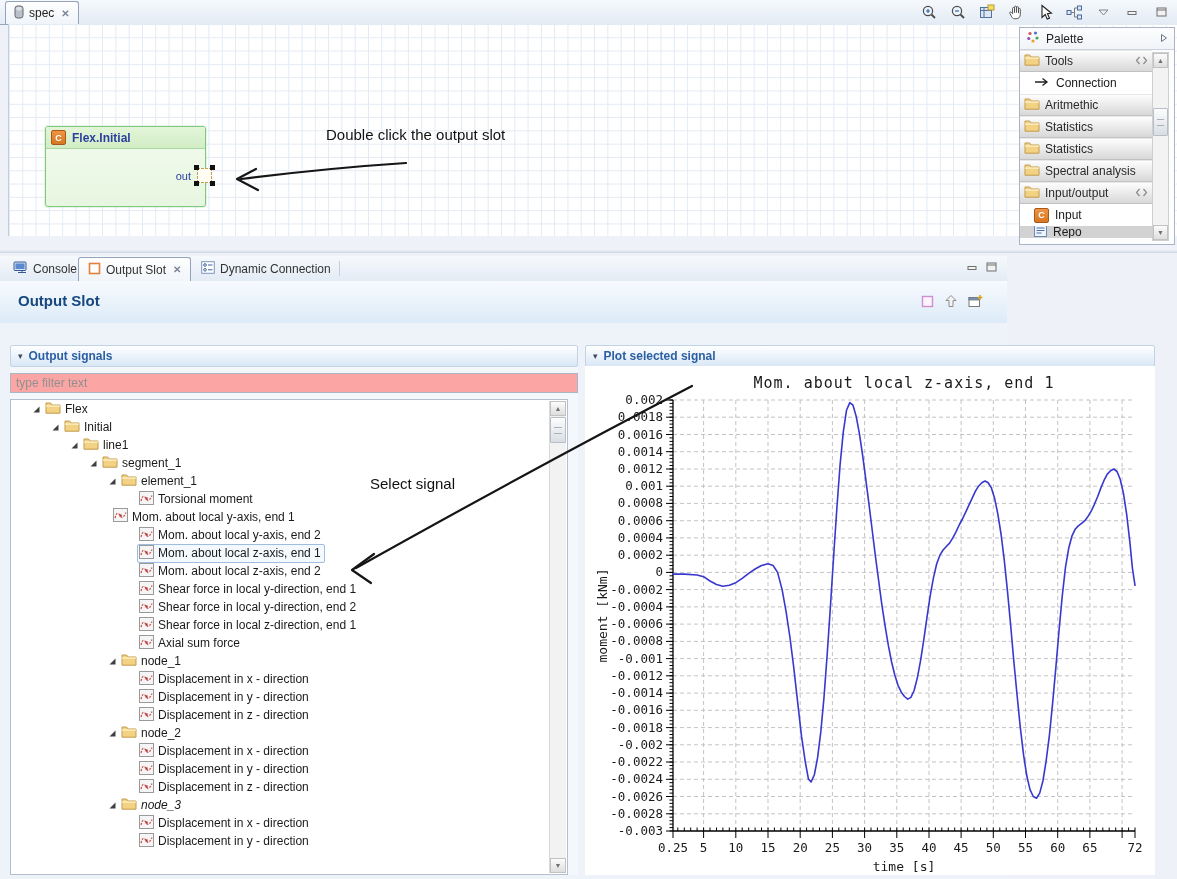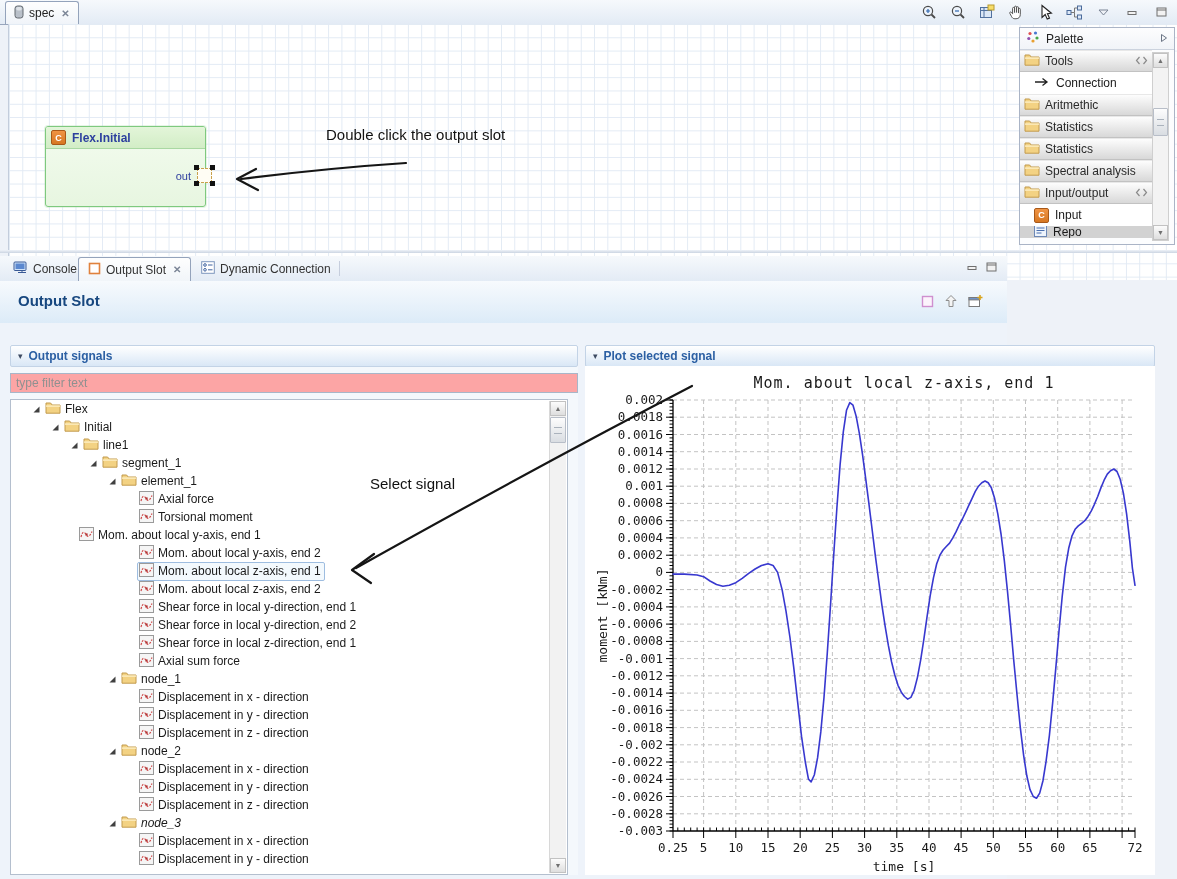--- a/index.html
+++ b/index.html
@@ -1,18 +1,18 @@
 <!DOCTYPE html>
 <html><head>
 <meta charset="utf-8">
 <style>
   html,body{margin:0;padding:0;background:#dfe4ec;}
   #app{position:relative;width:1177px;height:879px;background:#eef2f8;font-family:"Liberation Sans",sans-serif;font-size:12px;color:#1a1a1a;overflow:hidden;}
   
-  #editor{position:absolute;left:0;top:0;width:1177px;height:280px;}
+  #editor{position:absolute;left:0;top:0;width:1177px;height:236px;}
   .etabbar{position:absolute;left:0;top:0;right:0;height:24px;background:linear-gradient(#f6f9fc,#e3ebf5);border-bottom:1px solid #98a5bc;}
   .etab{position:absolute;left:5px;top:1px;height:22px;display:flex;align-items:center;gap:5px;padding:0 8px;background:linear-gradient(#fefefe,#f0f4f9);border:1px solid #94a3bb;border-bottom:none;border-radius:3px 3px 0 0;}
   .etab .lbl{font-size:12px;color:#222;}
   .closex{font-size:10px;color:#7b8596;font-weight:bold;cursor:default;margin-left:2px;}
   .etoolbar{position:absolute;right:6px;top:2px;display:flex;align-items:center;gap:9px;}
   .tbtn{display:inline-flex;align-items:center;justify-content:center;width:20px;height:20px;}
   .canvas{position:absolute;left:8px;right:0;top:24px;bottom:0;border-left:1px solid #c3cddc;
     background:linear-gradient(to right,#e2eaf4 1px,transparent 1px),linear-gradient(to bottom,#e2eaf4 1px,transparent 1px),#fff;
     background-size:13.3px 13.3px;}
   
@@ -400,34 +400,24 @@
                 <span class="tlabel">element_1</span>
               </span>
             </div>
             <div class="trow" style="padding-left: 126px;">
               <span class="tinner">
                 <span><svg width="15" height="14" viewBox="0 0 15 14">
                     <rect x="0.5" y="0.5" width="14" height="13" fill="#f5f5f5" stroke="#9a9a9a"></rect>
                     <path d="M2 10C3.5 4 5 4 7 7.5S11 9 13 4.5" fill="none" stroke="#cf4646" stroke-width="1.2" stroke-dasharray="2 1.4"></path>
                     <rect x="6.4" y="6.4" width="2.2" height="2.2" fill="#b03030"></rect>
                   </svg></span>
-                <span class="tlabel">Axial force</span>
-              </span>
-            </div>
-            <div class="trow" style="padding-left: 126px;">
-              <span class="tinner">
-                <span><svg width="15" height="14" viewBox="0 0 15 14">
-                    <rect x="0.5" y="0.5" width="14" height="13" fill="#f5f5f5" stroke="#9a9a9a"></rect>
-                    <path d="M2 10C3.5 4 5 4 7 7.5S11 9 13 4.5" fill="none" stroke="#cf4646" stroke-width="1.2" stroke-dasharray="2 1.4"></path>
-                    <rect x="6.4" y="6.4" width="2.2" height="2.2" fill="#b03030"></rect>
-                  </svg></span>
                 <span class="tlabel">Torsional moment</span>
               </span>
             </div>
-            <div class="trow" style="padding-left: 66px;">
+            <div class="trow" style="padding-left: 100px; align-items: flex-end;">
               <span class="tinner">
                 <span><svg width="15" height="14" viewBox="0 0 15 14">
                     <rect x="0.5" y="0.5" width="14" height="13" fill="#f5f5f5" stroke="#9a9a9a"></rect>
                     <path d="M2 10C3.5 4 5 4 7 7.5S11 9 13 4.5" fill="none" stroke="#cf4646" stroke-width="1.2" stroke-dasharray="2 1.4"></path>
                     <rect x="6.4" y="6.4" width="2.2" height="2.2" fill="#b03030"></rect>
                   </svg></span>
                 <span class="tlabel">Mom. about local y-axis, end 1</span>
               </span>
             </div>
             <div class="trow" style="padding-left: 126px;">

